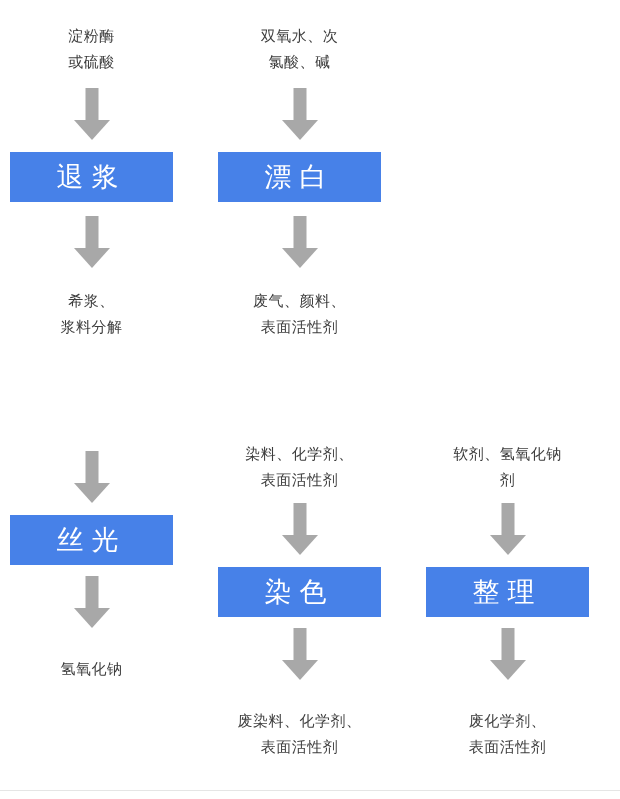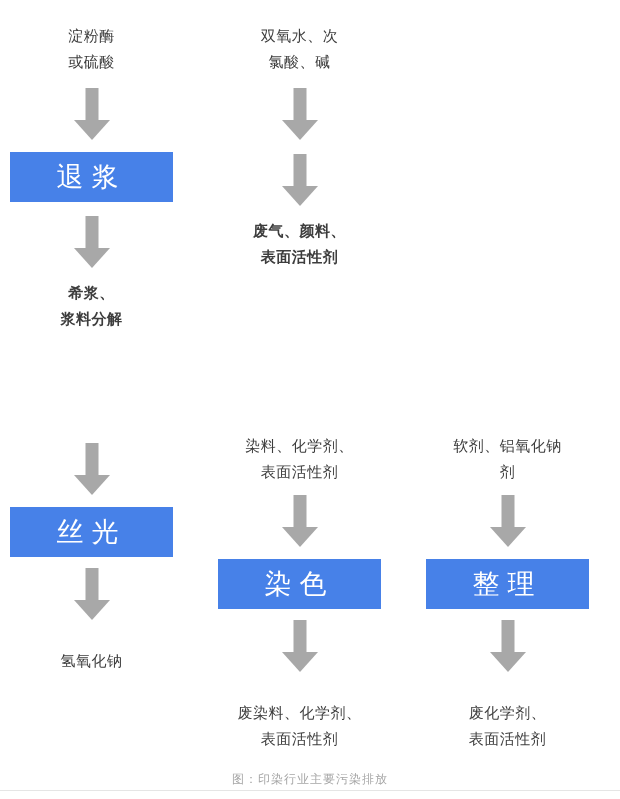--- a/index.html
+++ b/index.html
@@ -33,21 +33,21 @@
     line-height:26px;
     color:var(--body-text);
     letter-spacing:0.5px;
     white-space:nowrap;
   }
   
   .row1 .io-text.input{margin-top:23px;height:52px;}
   .row1 .arrow.a1{margin-top:13px;}
   .row1 .stage-box{margin-top:12px;}
   .row1 .arrow.a2{margin-top:14px;}
-  .row1 .io-text.output{margin-top:12px;height:52px;font-weight:bold;}
+  .row1 .io-text.output{margin-top:20px;height:52px;}
   
   .row2{margin-top:101px;}
   .row2 .io-text.input{height:52px;}
   .row2 .arrow.a1{margin-top:10px;}
   .row2 .stage-box{margin-top:12px;font-family:Liberation Serif, serif;}
   .row2 .arrow.a2{margin-top:11px;}
   .row2 .io-text.output{margin-top:28px;height:52px;}
 
   .arrow{
     width:36px;height:52px;
@@ -122,20 +122,21 @@
 
     <div class="col">
       <div class="io-text input">
         <div>双氧水、次</div>
         <div>氯酸、碱</div>
       </div>
       <div class="arrow a1">
           <div class="shaft"></div>
           <div class="head"></div>
         </div>
+      <div class="stage-box">漂白</div>
       <div class="arrow a2">
           <div class="shaft"></div>
           <div class="head"></div>
         </div>
       <div class="io-text output">
         <div>废气、颜料、</div>
         <div>表面活性剂</div>
       </div>
     </div>
 
@@ -174,37 +175,36 @@
           <div class="head"></div>
         </div>
       <div class="io-text output">
         <div>废染料、化学剂、</div>
         <div>表面活性剂</div>
       </div>
     </div>
 
     <div class="col">
       <div class="io-text input">
-        <div>软剂、铝氧化钠</div>
+        <div>软剂、氢氧化钠</div>
         <div>剂</div>
       </div>
       <div class="arrow a1">
           <div class="shaft"></div>
           <div class="head"></div>
         </div>
       <div class="stage-box">整理</div>
       <div class="arrow a2">
           <div class="shaft"></div>
           <div class="head"></div>
         </div>
       <div class="io-text output">
         <div>废化学剂、</div>
         <div>表面活性剂</div>
       </div>
     </div>
 
   </div>
 
-  <div class="caption">图：印染行业主要污染排放</div>
 
   <div class="bottom-line"></div>
 
 </div>
 
 </body></html>

